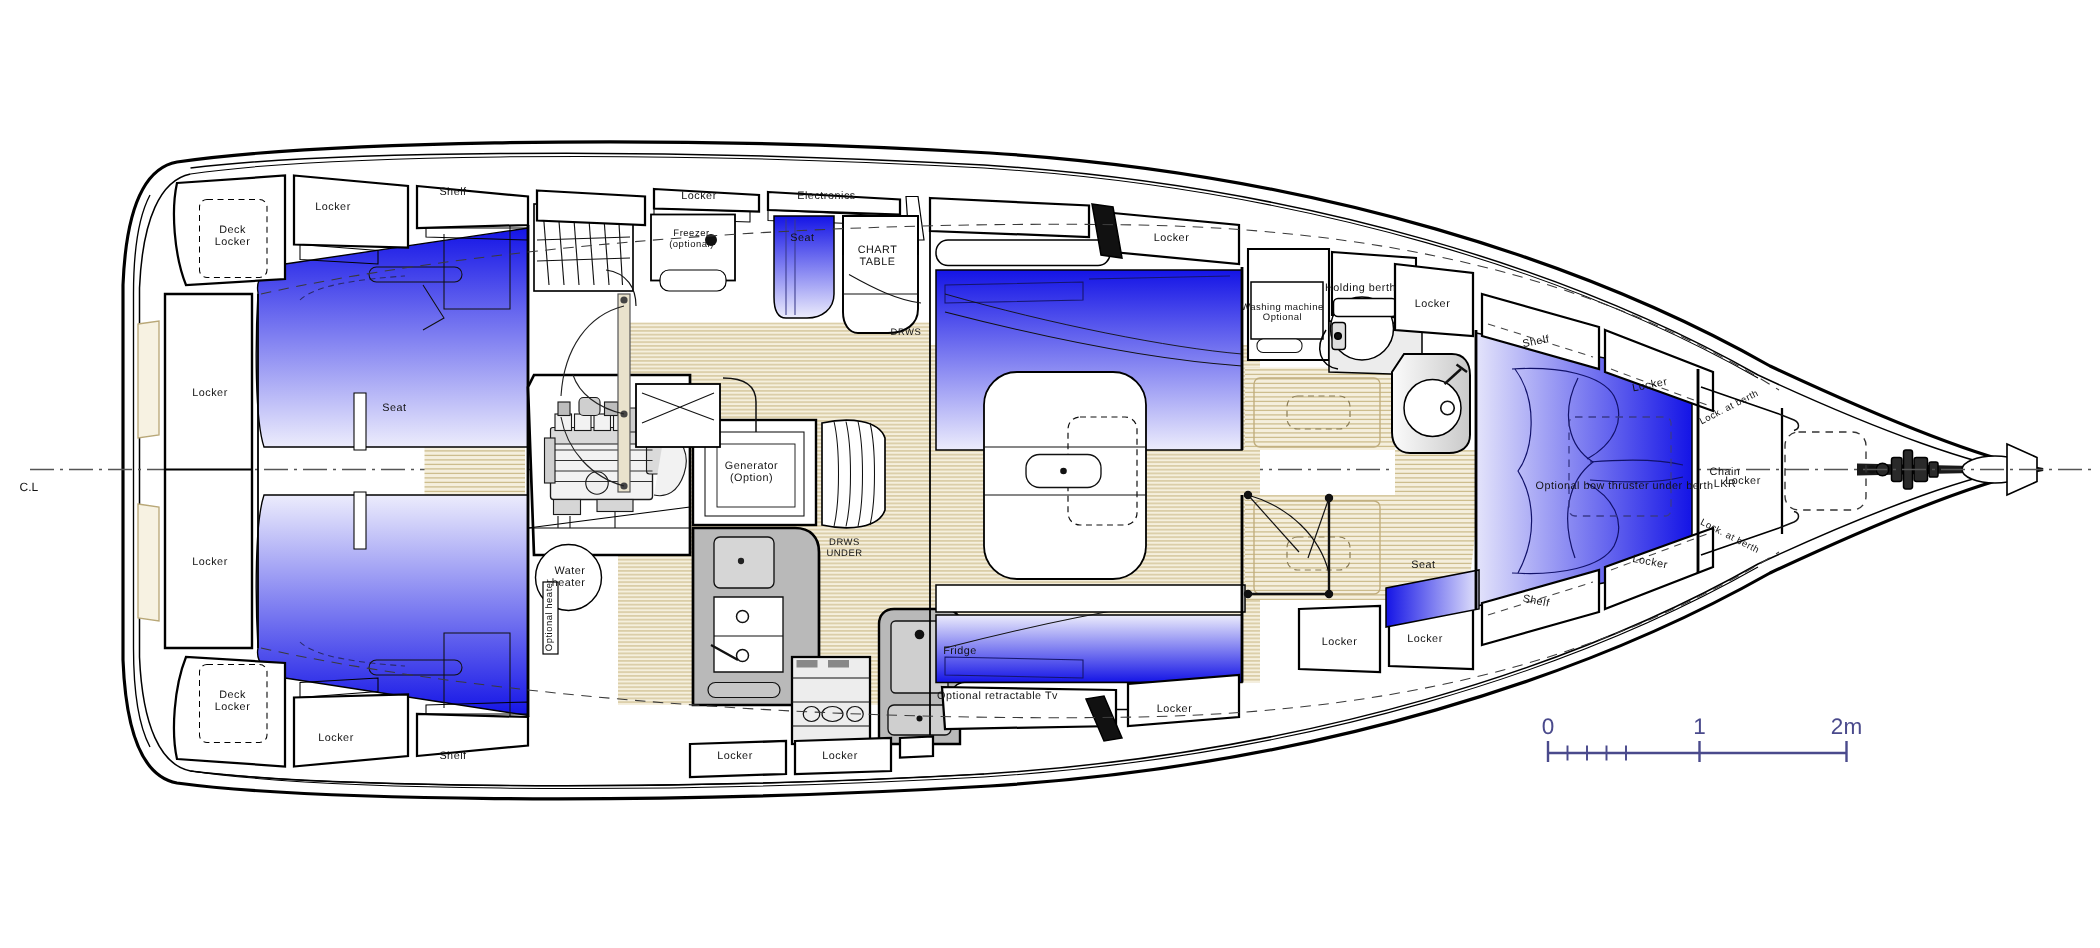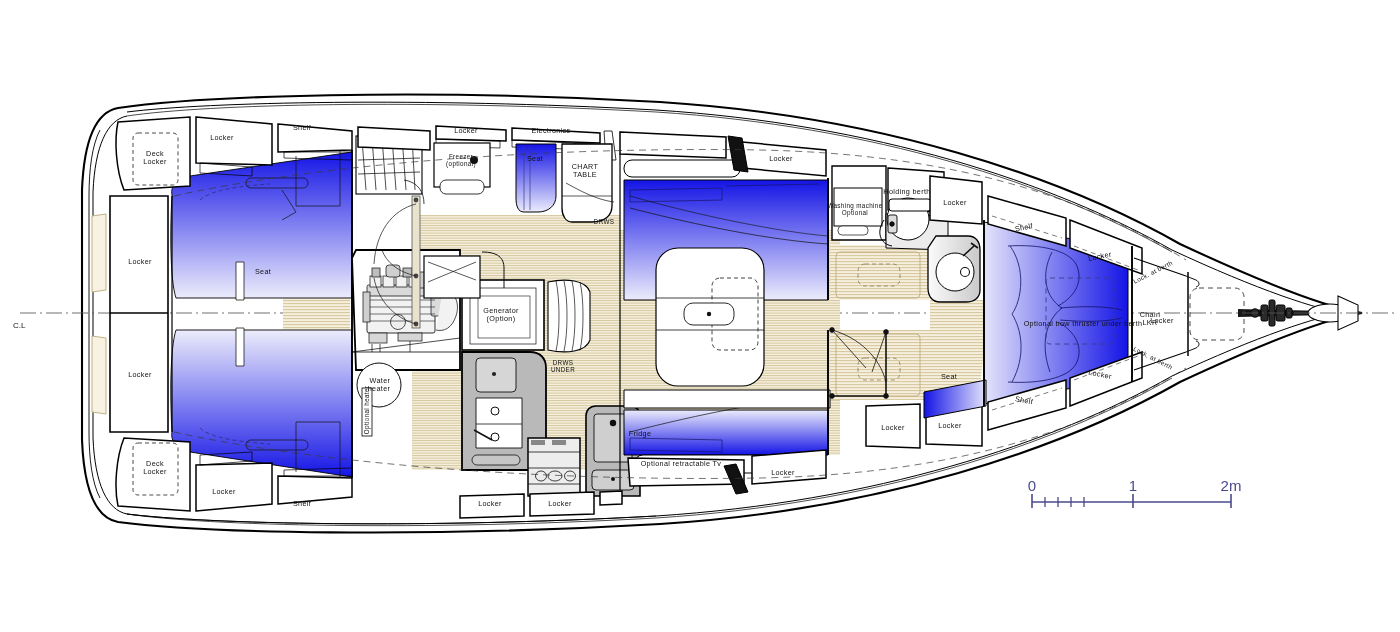--- a/index.html
+++ b/index.html
@@ -552,21 +552,21 @@
       <div class="lbl  " style="left: 551px; top: 131px;">Electronics</div>
       <div class="lbl tiny " style="left: 461px; top: 160px;">Freezer<br>(optional)</div>
       <div class="lbl  " style="left: 535px; top: 159px;">Seat</div>
       <div class="lbl  " style="left: 585px; top: 171px;">CHART<br>TABLE</div>
       <div class="lbl tiny " style="left: 604px; top: 222px;">DRWS</div>
       <div class="lbl  " style="left: 501px; top: 315px;">Generator<br>(Option)</div>
       <div class="lbl  " style="left: 379px; top: 385px; text-align: right;">Water<br>heater</div>
       <div class="lbl tiny rot90" style="left: 367px; top: 410px;">Optional  heater</div>
       <div class="lbl tiny " style="left: 563px; top: 366px;">DRWS<br>UNDER</div>
       <div class="lbl  " style="left: 640px; top: 434px;">Fridge</div>
-      <div class="lbl  " style="left: 681px; top: 464px;">Optional  retractable  Tv</div>
+      <div class="lbl  " style="left: 665px; top: 464px;">Optional  retractable  Tv</div>
       <div class="lbl  " style="left: 490px; top: 504px;">Locker</div>
       <div class="lbl  " style="left: 560px; top: 504px;">Locker</div>
       <div class="lbl  " style="left: 781px; top: 159px;">Locker</div>
       <div class="lbl tiny " style="left: 855px; top: 209px;">Washing machine<br>Optional</div>
       <div class="lbl  " style="left: 907px; top: 192px;">Holding  berth</div>
       <div class="lbl  " style="left: 955px; top: 203px;">Locker</div>
       <div class="lbl  rotn12" style="left: 1024px; top: 228px;">Shelf</div>
       <div class="lbl  rotn12" style="left: 1100px; top: 257px;">Locker</div>
       <div class="lbl tiny rotn28" style="left: 1153px; top: 272px;">Lock. at berth</div>
       <div class="lbl  " style="left: 1083px; top: 324px;">Optional  bow  thruster  under  berth</div>

